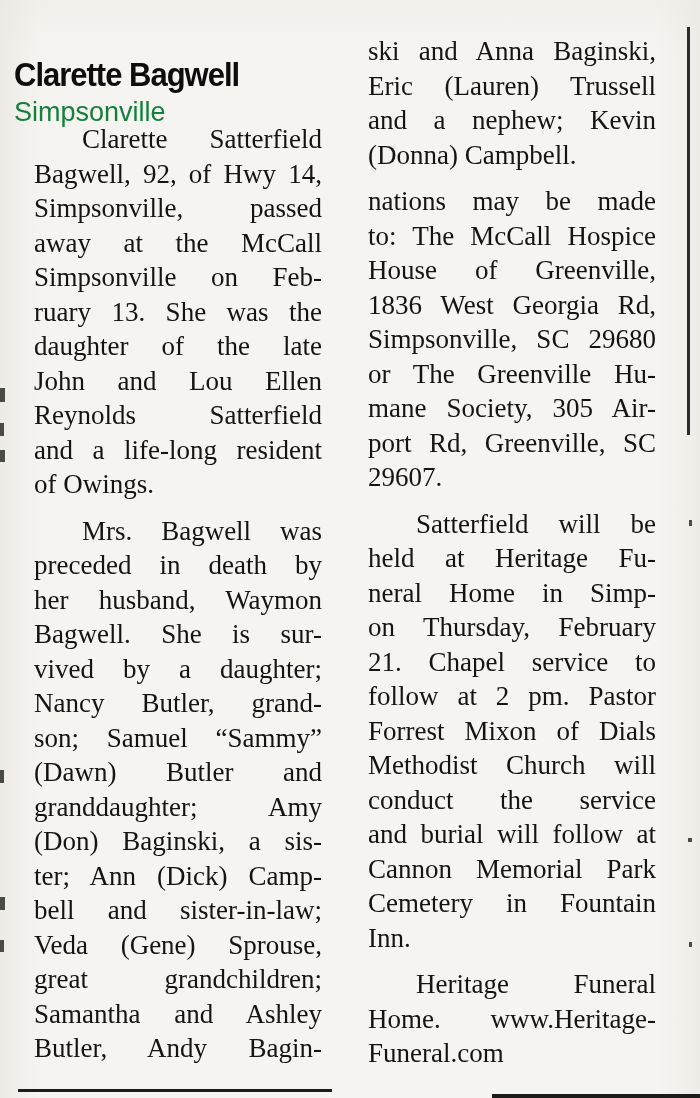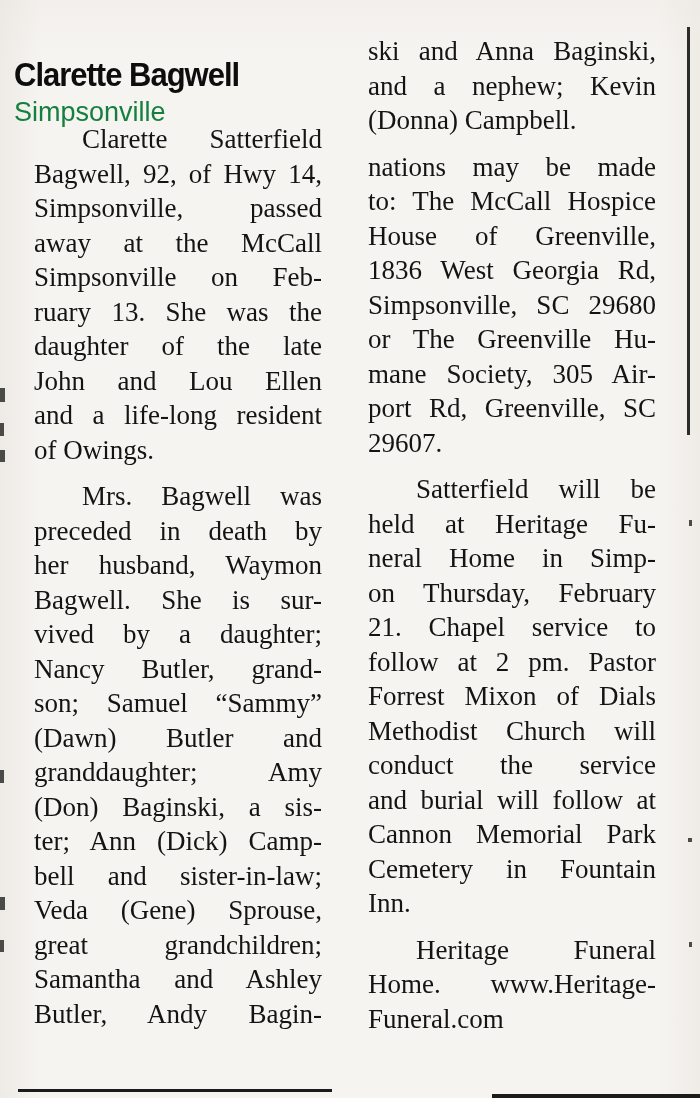--- a/index.html
+++ b/index.html
@@ -123,20 +123,21 @@
 <div class="column column-left">
     <div class="paragraph">
       <div class="line indent">Clarette Satterfield</div>
       <div class="line">Bagwell, 92, of Hwy 14,</div>
       <div class="line">Simpsonville, passed</div>
       <div class="line">away at the McCall</div>
       <div class="line">Simpsonville on Feb-</div>
       <div class="line">ruary 13. She was the</div>
       <div class="line">daughter of the late</div>
       <div class="line">John and Lou Ellen</div>
+      <div class="line">Reynolds Satterfield</div>
       <div class="line">and a life-long resident</div>
       <div class="line last">of Owings.</div>
     </div>
     <div class="paragraph">
       <div class="line indent">Mrs. Bagwell was</div>
       <div class="line">preceded in death by</div>
       <div class="line">her husband, Waymon</div>
       <div class="line">Bagwell.  She is sur-</div>
       <div class="line">vived by a daughter;</div>
       <div class="line">Nancy Butler, grand-</div>
@@ -149,20 +150,21 @@
       <div class="line">Veda (Gene) Sprouse,</div>
       <div class="line">great grandchildren;</div>
       <div class="line">Samantha and Ashley</div>
       <div class="line">Butler, Andy Bagin-</div>
     </div>
   </div>
 
 <div class="column column-right">
     <div class="paragraph">
       <div class="line">ski and Anna Baginski,</div>
+      <div class="line">Eric (Lauren) Trussell</div>
       <div class="line">and a nephew; Kevin</div>
       <div class="line last">(Donna) Campbell.</div>
     </div>
     <div class="paragraph">
       <div class="line">nations may be made</div>
       <div class="line">to: The McCall Hospice</div>
       <div class="line">House of Greenville,</div>
       <div class="line">1836 West Georgia Rd,</div>
       <div class="line">Simpsonville, SC 29680</div>
       <div class="line">or The Greenville Hu-</div>

